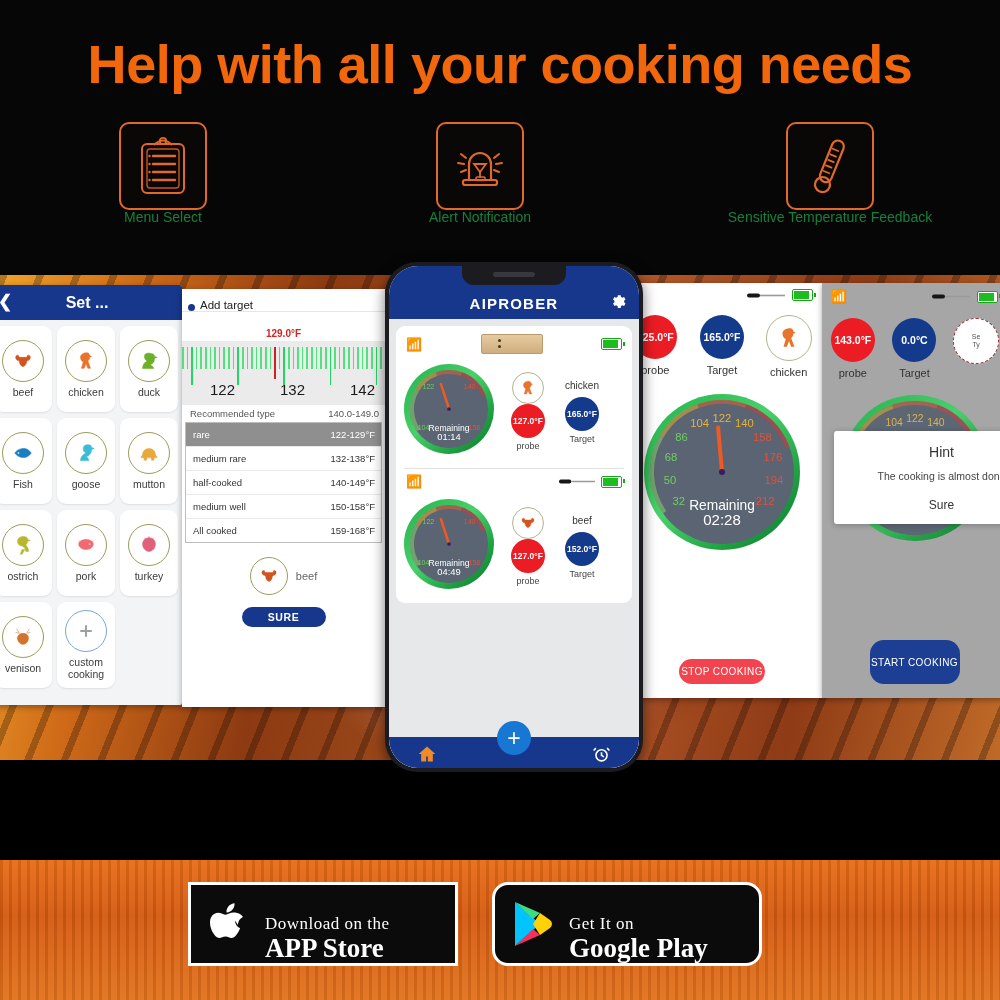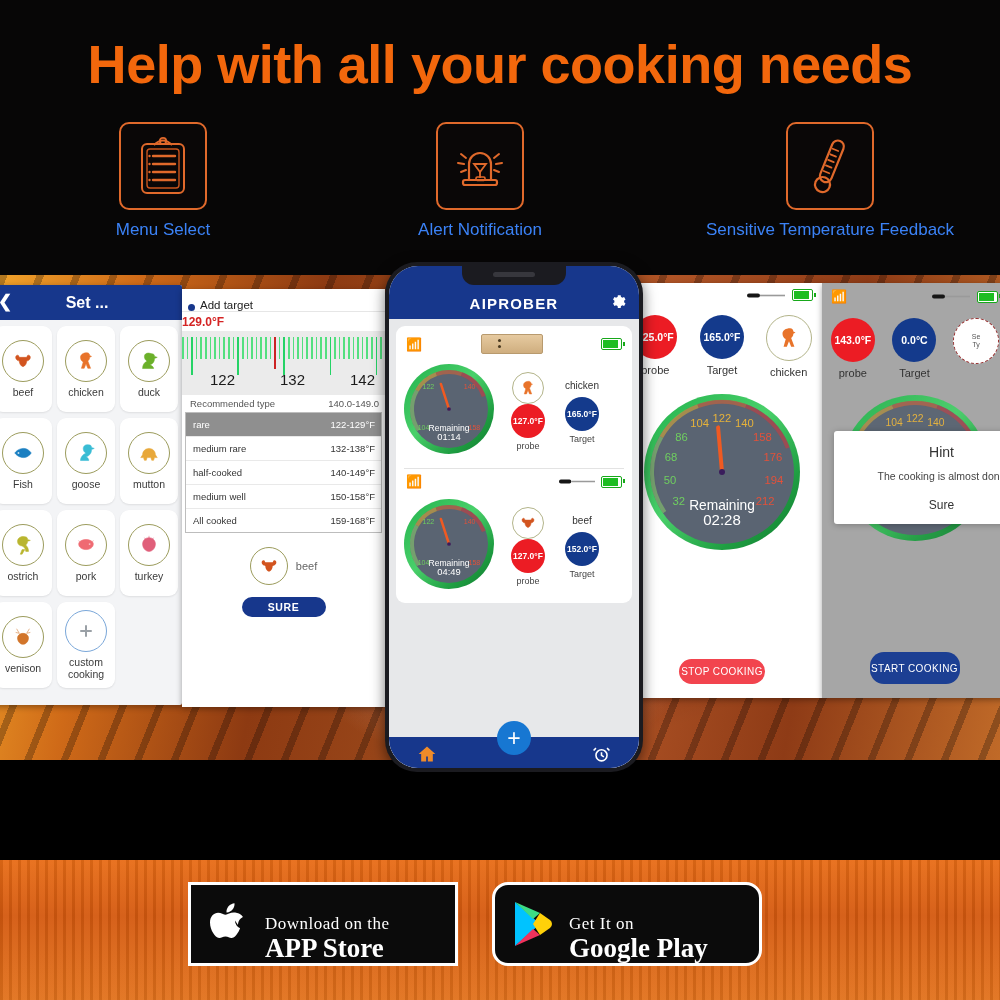--- a/index.html
+++ b/index.html
@@ -28,21 +28,21 @@
     position:absolute;top:122px;width:300px;text-align:center;
   }
   .feature .icon-box{
     width:84px;height:84px;margin:0 auto;
     border:2px solid #E0692B;border-radius:10px;
     position:relative;
     background:#0a0707;
   }
   .feature .icon-box svg{position:absolute;left:50%;top:50%;transform:translate(-50%,-50%);}
   .feature .flabel{
-    margin-top:11px;color:#3b82f6;font-size:17px;line-height:1.08;
+    color:#15803d;font-size:14px;line-height:1.08;
     font-family:"Liberation Sans", sans-serif;
   }
   #feature-0{left:13px;}
   #feature-1{left:330px;}
   #feature-2{left:680px;}
 
   
   #strip{
     position:absolute;left:0;top:275px;width:1000px;height:485px;
     overflow:hidden;
@@ -84,21 +84,21 @@
   .meat-circ{width:40px;height:40px;border-radius:50%;border:1px solid #9c9c5d;
      display:flex;align-items:center;justify-content:center;background:#fff;}
   .meat-name{font-size:10.5px;color:#3a3a3a;margin-top:5px;text-align:center;line-height:1.05;}
   .meat-circ.plus{border-color:#7aa7d9;}
 
   
   #panel-target{left:182px;top:14px;width:203px;height:418px;background:#fff;}
   #panel-target .ptop{height:22px;background:#fff;display:flex;align-items:flex-end;
      padding-left:6px;font-size:11.5px;color:#222;border-bottom:1px solid #e6e6e6;}
   .dotblue{width:7px;height:7px;border-radius:50%;background:#17378c;margin-right:5px;display:inline-block;}
-  #targetTemp{color:#d42323;font-size:12px;font-weight:bold;margin:3px 0 2px;}
+  #targetTemp{color:#d42323;font-size:10px;font-weight:bold;text-align:center;margin:16px 0 2px;}
   .ruler{height:64px;background:#ebebeb;position:relative;overflow:hidden;}
   .ruler .ticks{position:absolute;left:0;top:6px;height:36px;width:100%;display:flex;align-items:flex-start;}
   .ruler .tick{width:2px;background:#53e07f;margin-right:3px;height:22px;}
   .ruler .tick.major{height:38px;background:#25d366;}
   .ruler .tick.cursor{background:#c22;height:32px;}
   .ruler .labels{position:absolute;bottom:2px;left:0;width:100%;height:22px;}
   .ruler .labels span{position:absolute;font-size:15px;color:#1b1b1b;}
   .rec-row{display:flex;justify-content:space-between;font-size:9.5px;color:#555;
      padding:3px 6px 3px 8px;background:#fff;}
   .lvl-table{border:1px solid #bdbdbd;margin:0 3px;background:#fff;}
@@ -135,21 +135,21 @@
   .pilllabel{margin-top:5px;font-size:11px;color:#333;}
   .meatpill{width:44px;height:44px;border-radius:50%;border:1px solid #b3b48a;margin:0 auto;
      display:flex;align-items:center;justify-content:center;background:#fff;}
 
   .gauge{position:relative;margin:14px auto 0;}
 
   .act-btn{position:absolute;bottom:14px;left:50%;transform:translateX(-50%);
      border-radius:14px;display:flex;align-items:center;justify-content:center;
      color:#fff;font-size:10px;letter-spacing:.4px;}
   #stop-btn{width:86px;height:25px;background:#f2444e;}
-  #start-btn{width:90px;height:32px;background:#1c3f93;}
+  #start-btn{width:90px;height:44px;background:#1c3f93;}
 
   #hint-dialog{position:absolute;left:12px;top:148px;width:215px;background:#fff;
      border-radius:3px;padding:13px 0 12px;box-shadow:0 1px 6px rgba(0,0,0,.25);}
   #hint-dialog .h-t{text-align:center;font-size:14px;color:#333;}
   #hint-dialog .h-b{text-align:center;font-size:10.5px;color:#444;margin-top:10px;}
   #hint-dialog .h-ok{text-align:center;font-size:12px;color:#333;margin-top:16px;}
 
   
   #phone{
     position:absolute;left:385px;top:262px;width:250px;height:502px;

